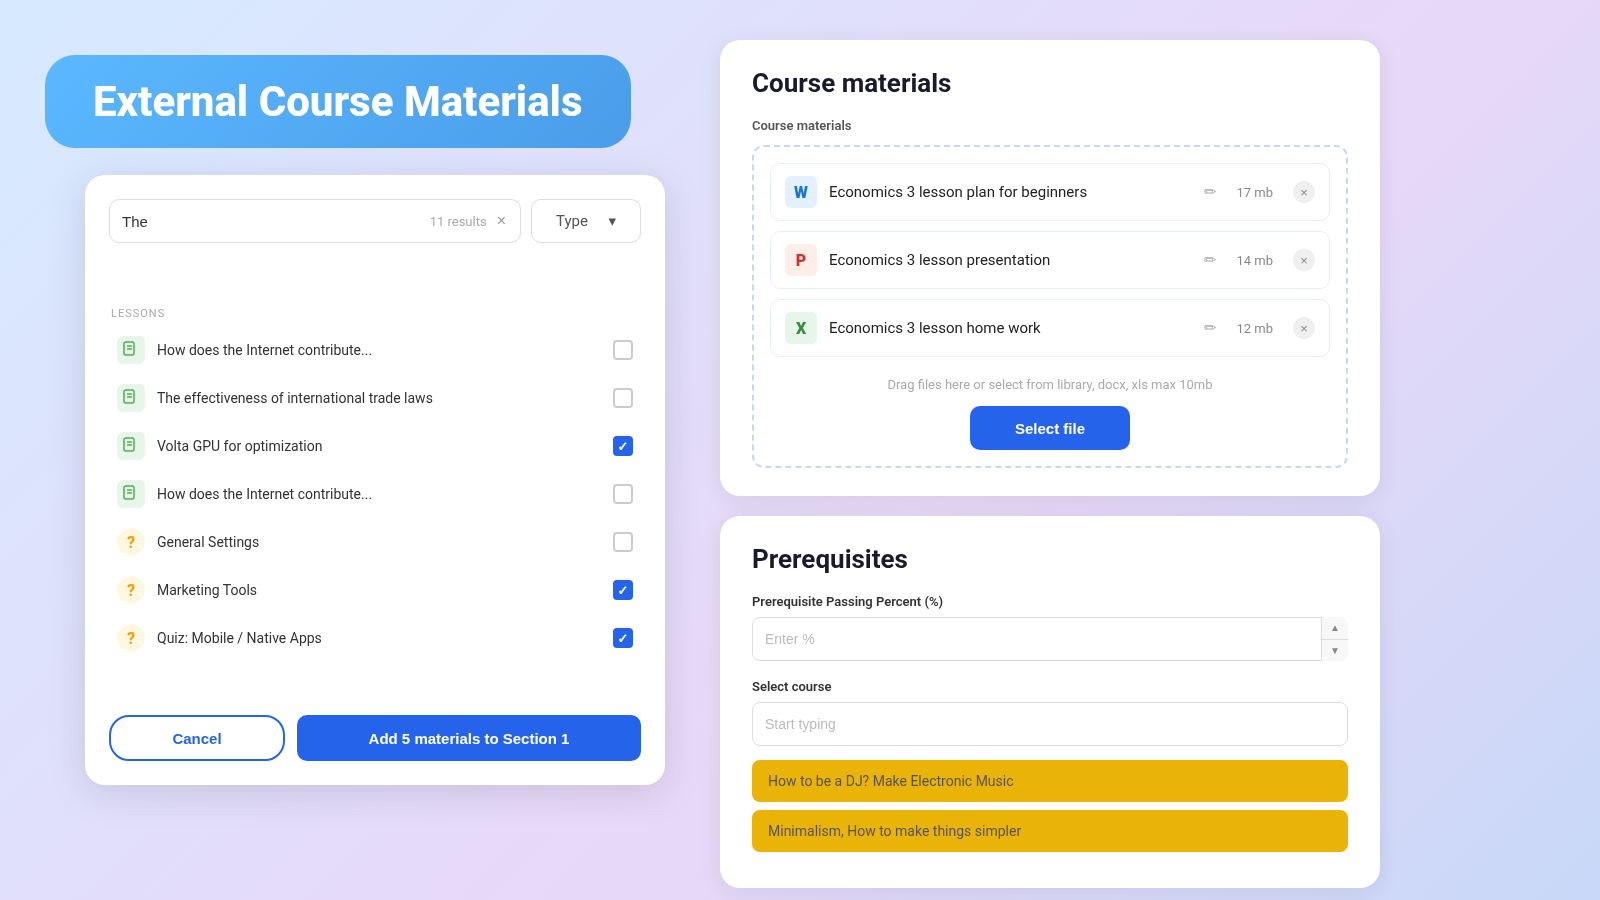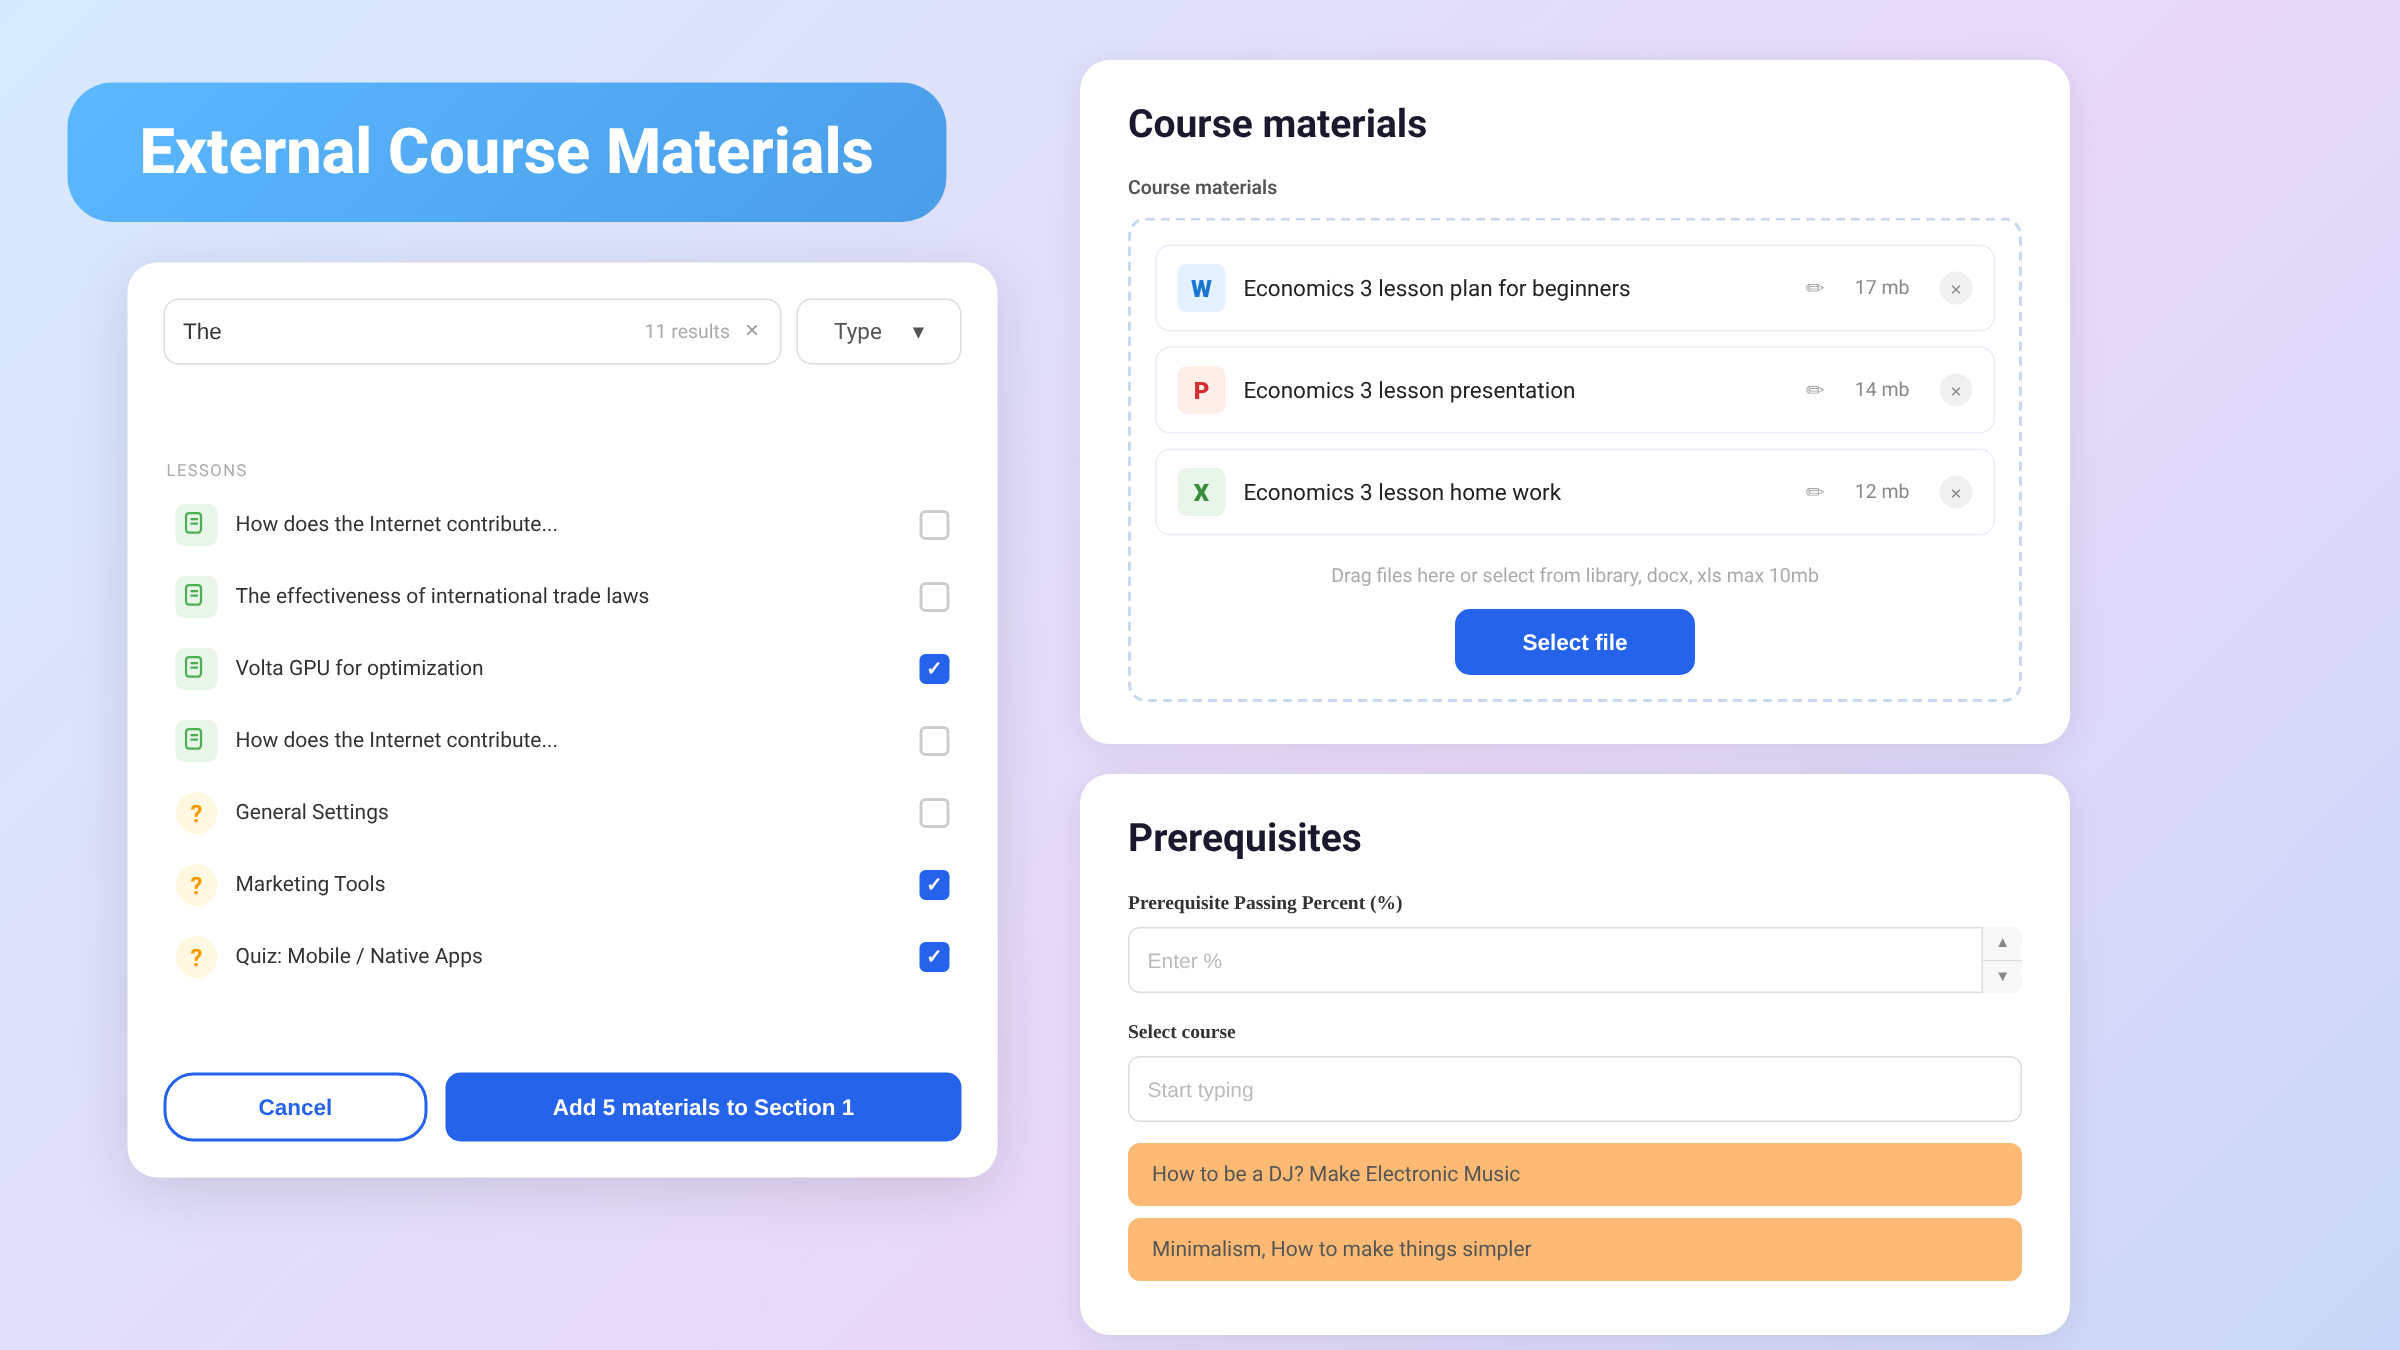--- a/index.html
+++ b/index.html
@@ -305,21 +305,20 @@
       border-radius: 20px;
       box-shadow: 0 4px 24px rgba(0,0,0,0.08);
       padding: 28px 32px;
     }
 
     .field-label {
       font-size: 13px;
       font-weight: 600;
       color: #333;
       margin-bottom: 8px;
-      font-family: Liberation Serif, serif;
     }
 
     .number-input-wrap {
       position: relative;
       margin-bottom: 18px;
     }
     .number-input-wrap input {
       width: 100%;
       height: 44px;
       border: 1.5px solid #ddd;
@@ -361,21 +360,21 @@
       border-radius: 8px;
       padding: 0 12px;
       font-size: 14px;
       color: #bbb;
       outline: none;
       margin-bottom: 14px;
     }
     .select-course-input::placeholder { color: #bbb; }
 
     .suggestion-row {
-      background: #fdba74;
+      background: #eab308;
       border-radius: 8px;
       padding: 13px 16px;
       font-size: 14px;
       color: #555;
       margin-bottom: 8px;
       cursor: pointer;
     }
 
     
     .partial-item {

